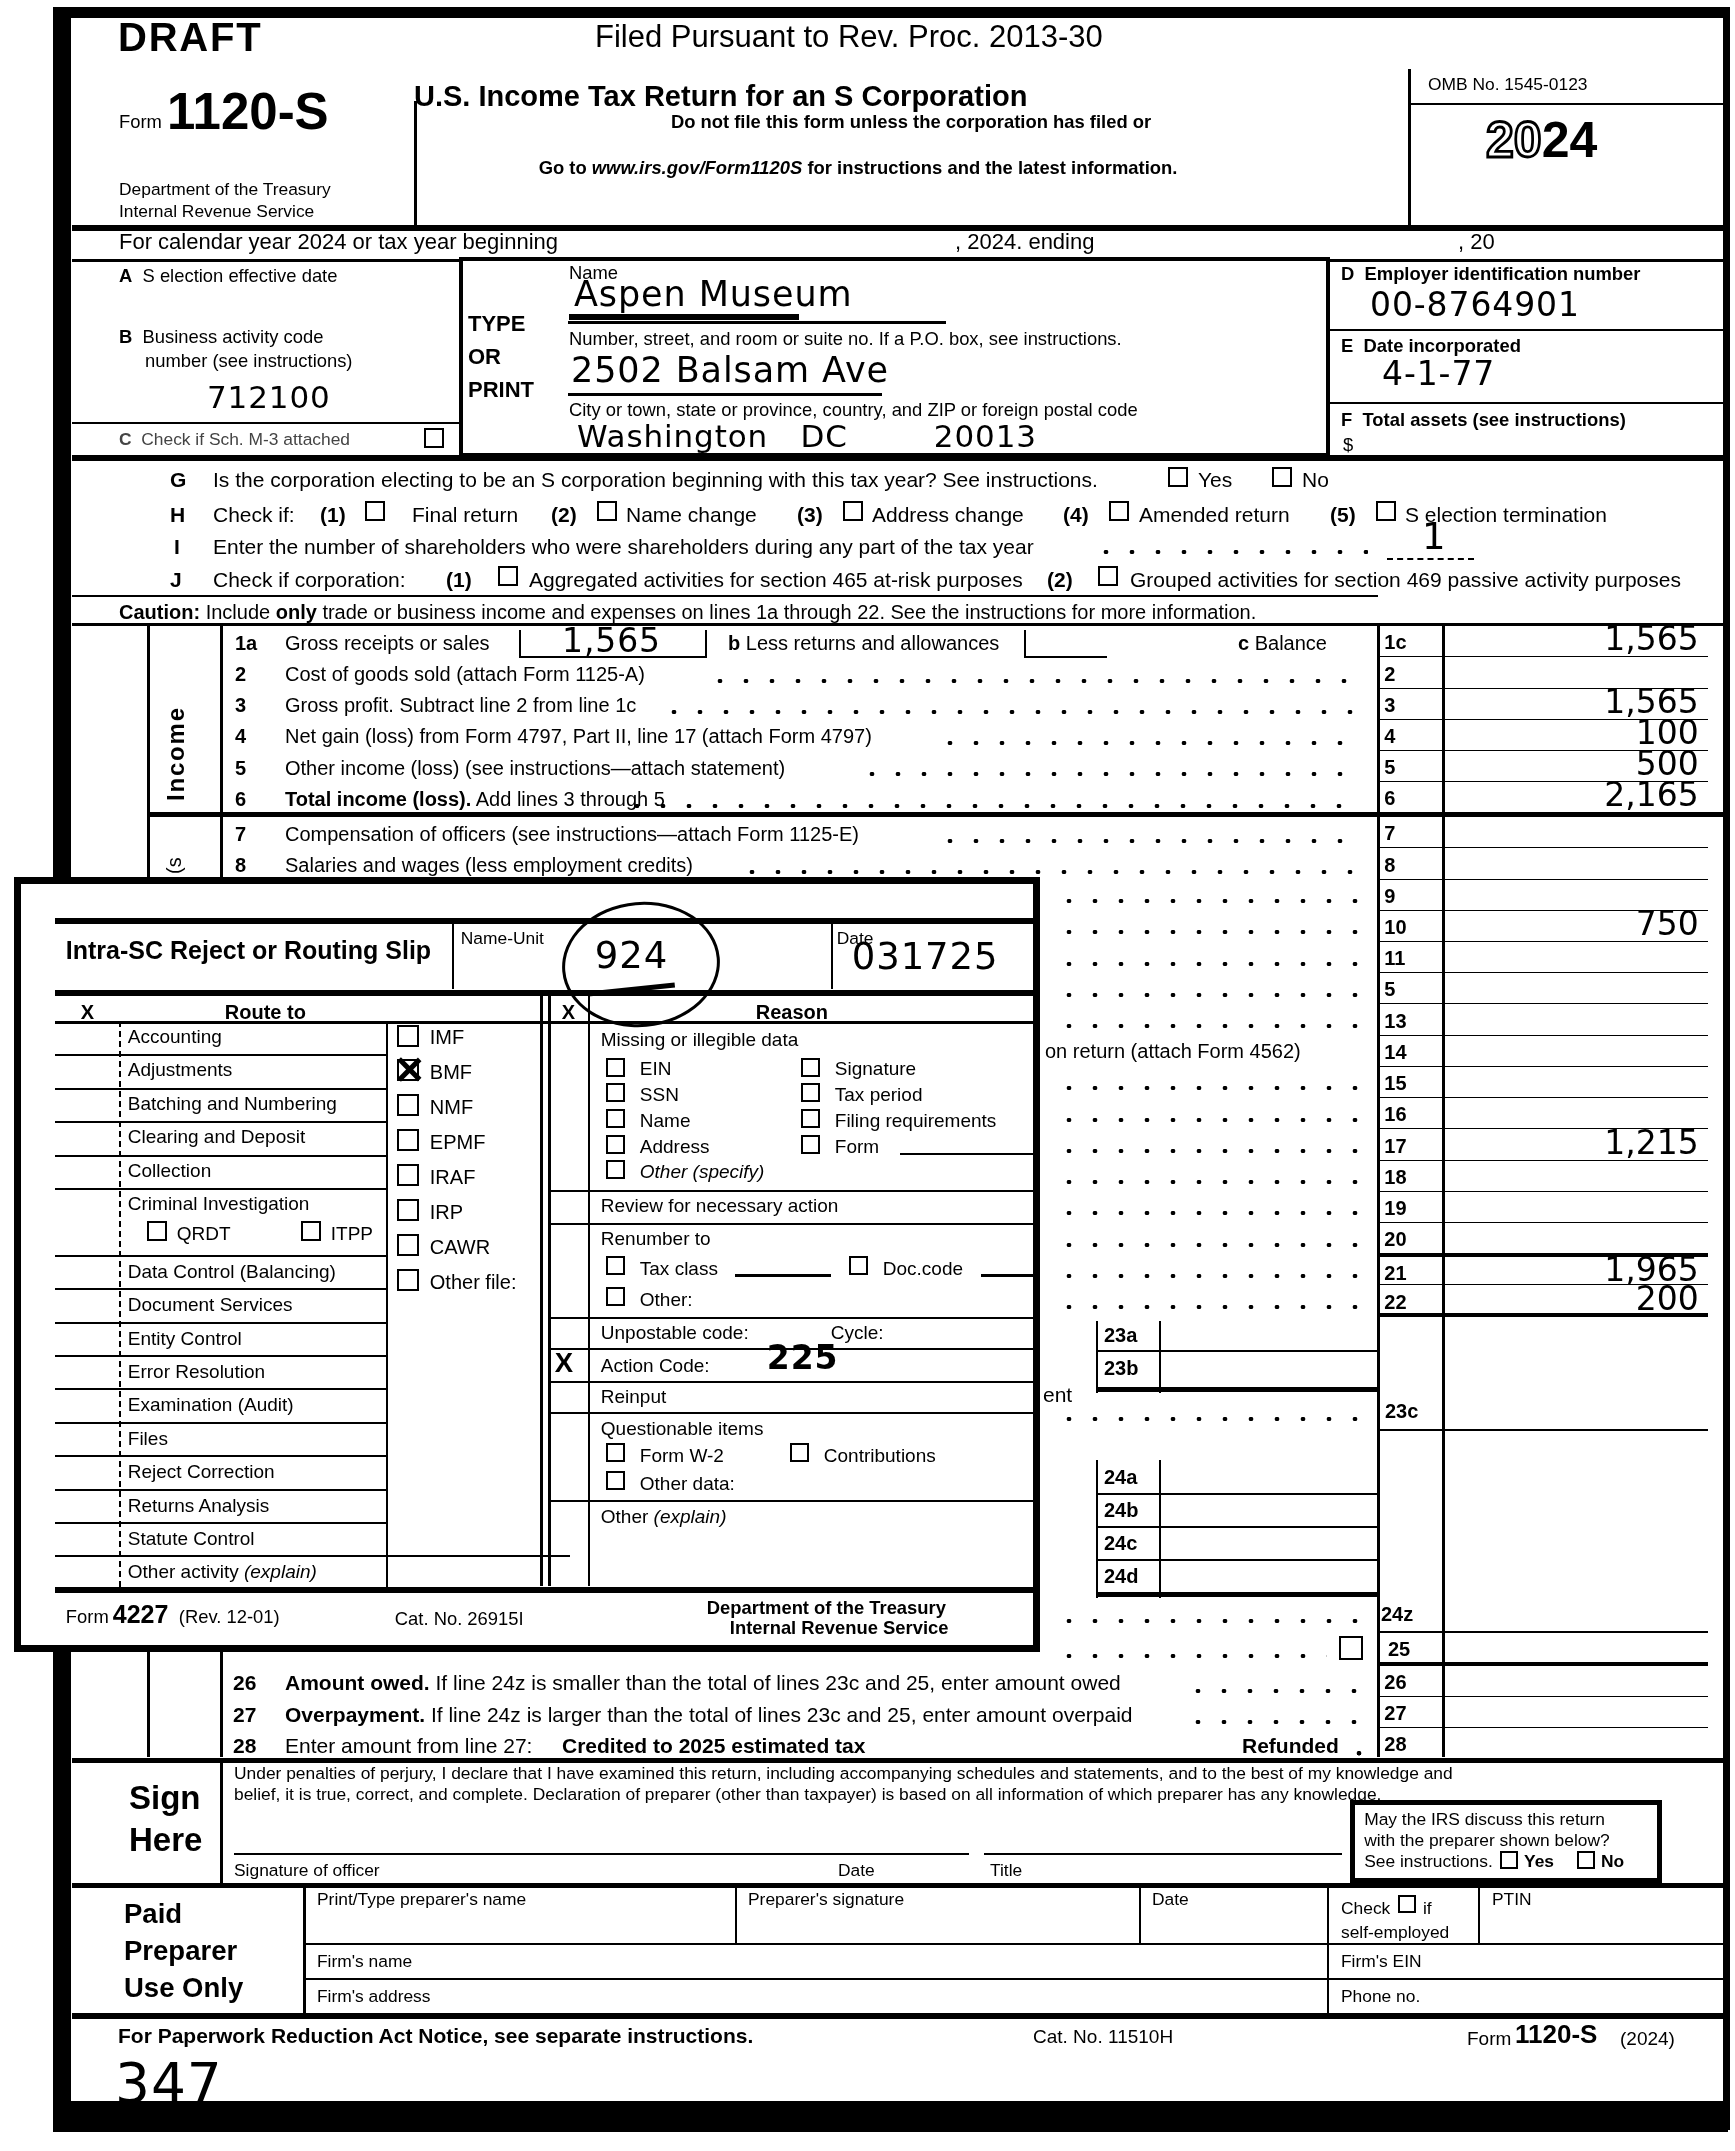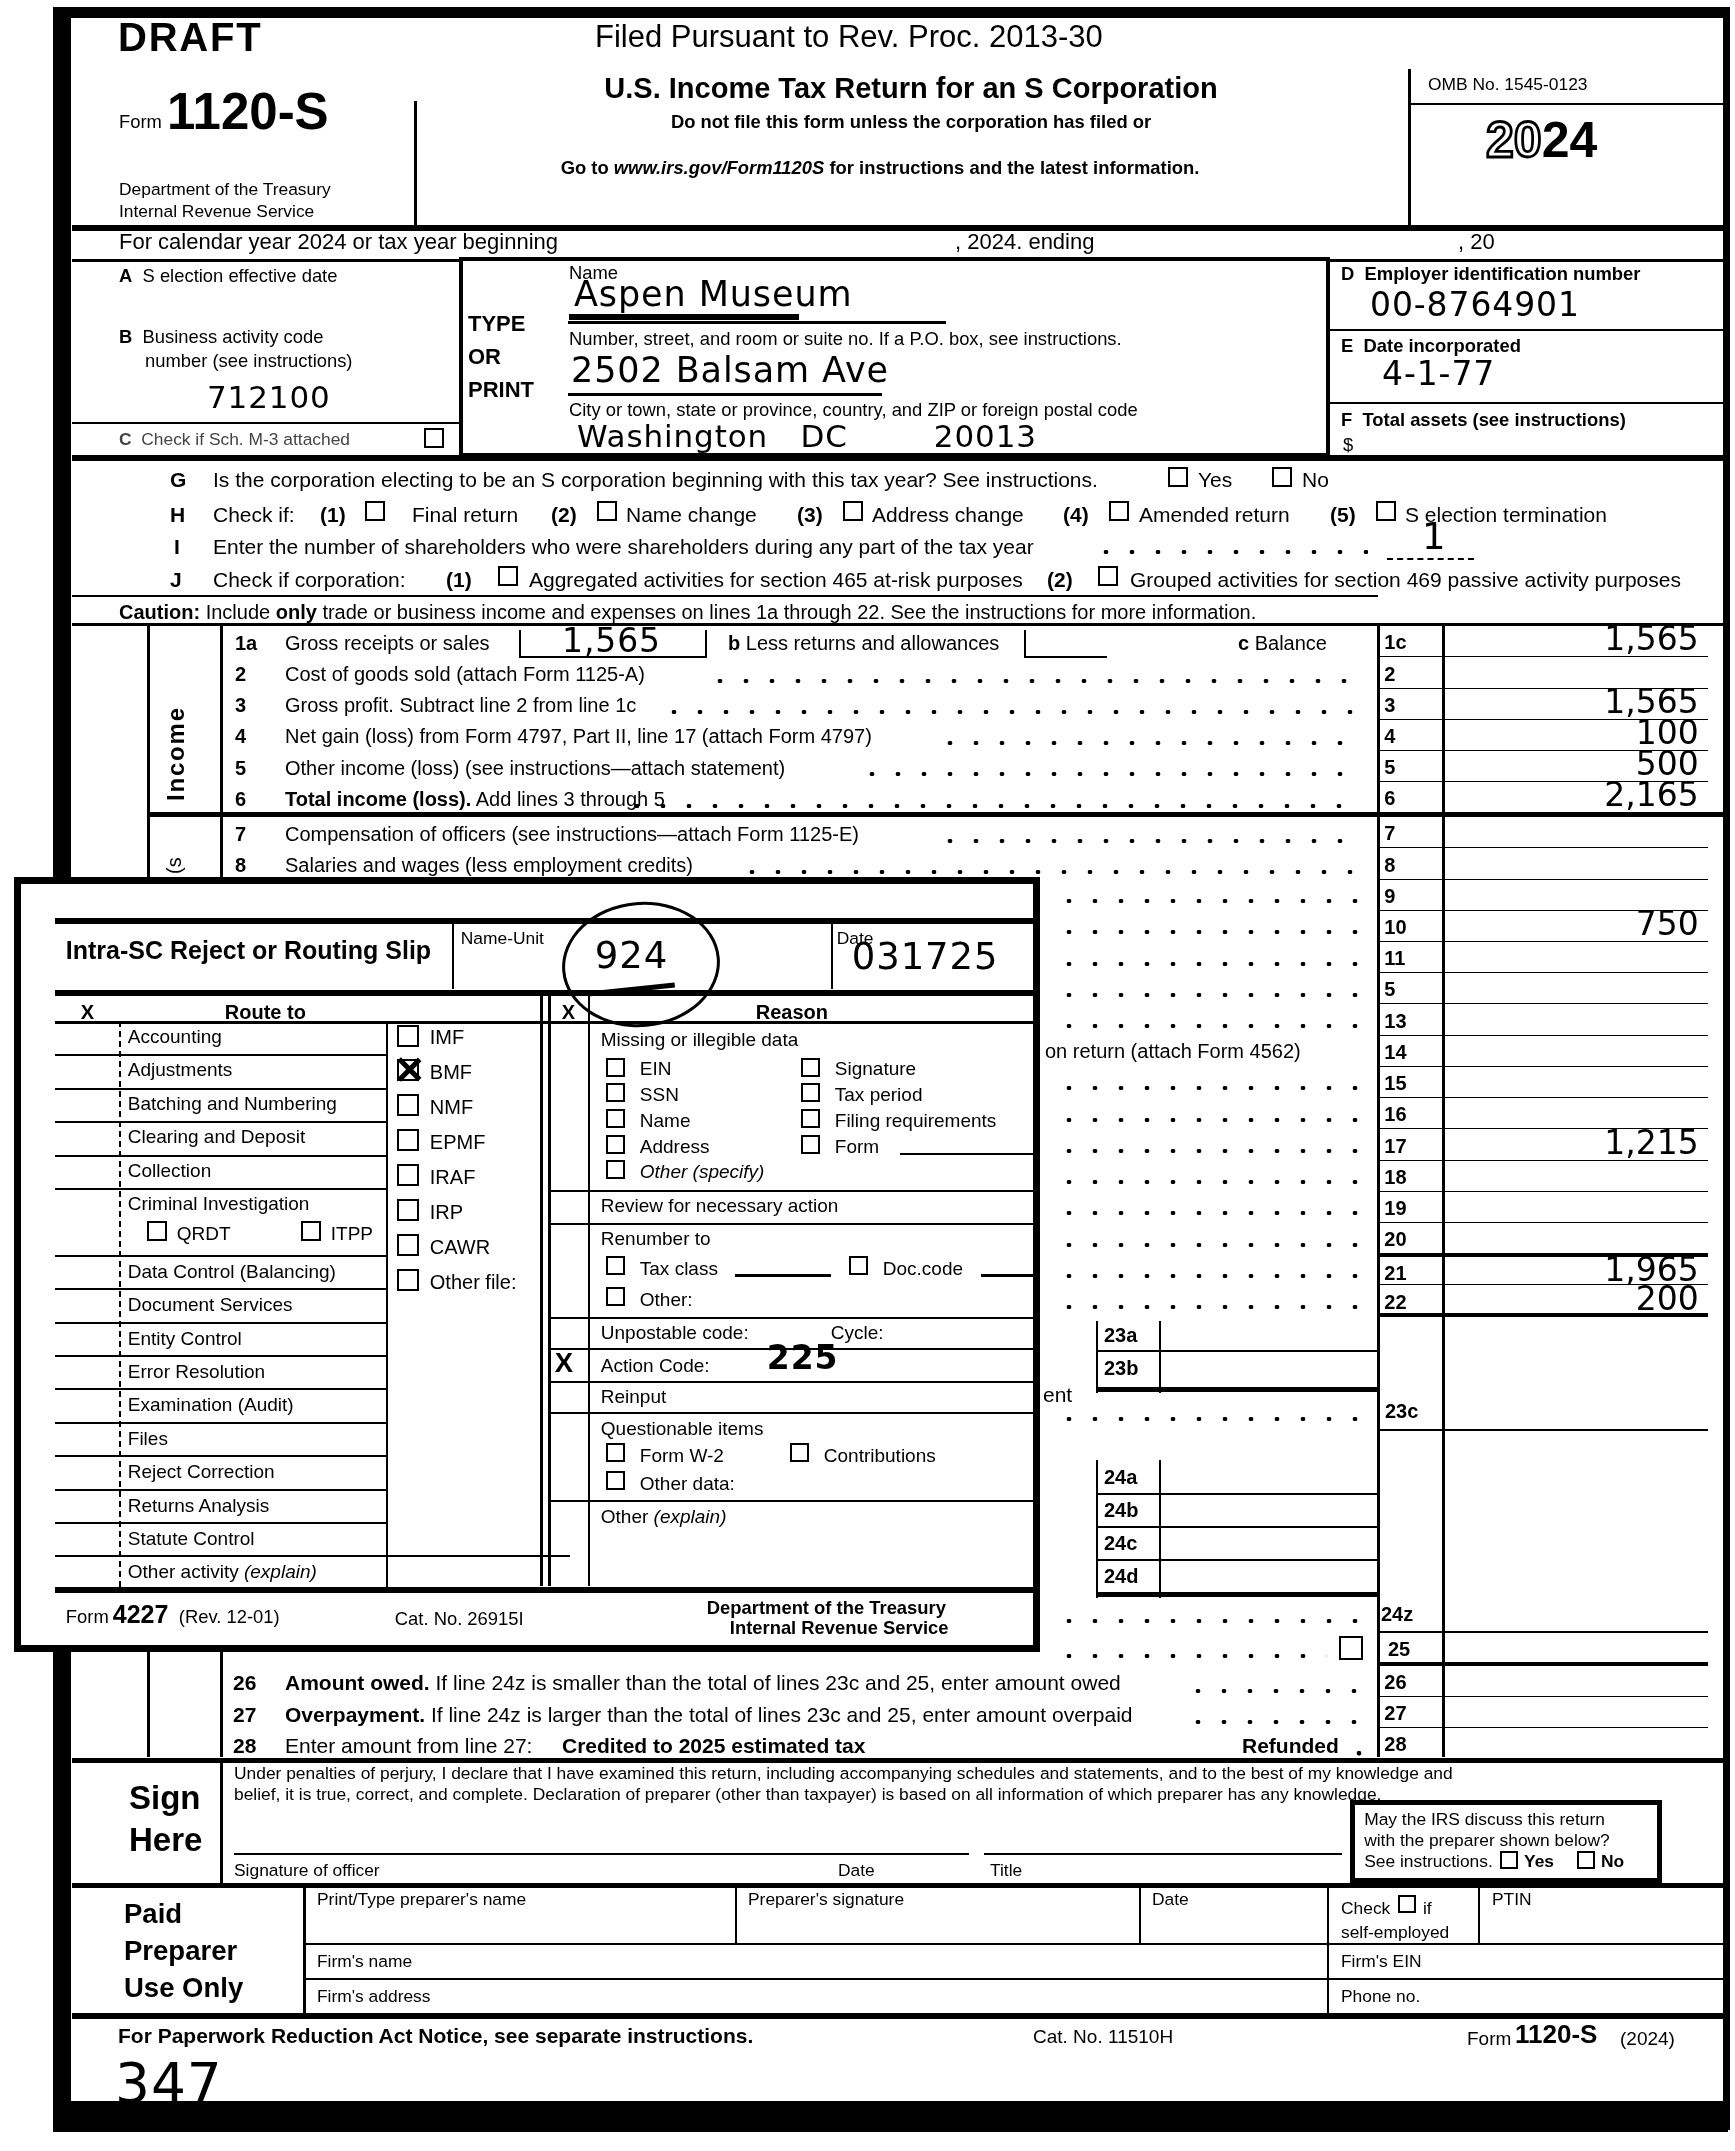--- a/index.html
+++ b/index.html
@@ -41,23 +41,23 @@
   <div class="t s44 b" style="left:118px;top:14.7px;letter-spacing:1.8px">DRAFT</div>
   <div class="t s34" style="left:595px;top:20px">Filed Pursuant to Rev. Proc. 2013-30</div>
 
   <div class="vl" style="left:414px;top:101px;width:2.8px;height:124px"></div>
   <div class="vl" style="left:1408px;top:69px;width:2.8px;height:156px"></div>
   <div class="hl" style="left:72px;top:225px;width:1657px;height:5.5px"></div>
   <div class="t s20" style="left:119px;top:112px">Form</div>
   <div class="t s56 b" style="left:167px;top:83px">1120-S</div>
   <div class="t s19" style="left:119px;top:180px">Department of the Treasury</div>
   <div class="t s19" style="left:119px;top:202px">Internal Revenue Service</div>
-  <div class="t s32 b" style="left:414px;top:72px;width:994px;text-align:center;white-space:nowrap">U.S. Income Tax Return for an S Corporation</div>
+  <div class="t s32 b" style="left:414px;top:80px;width:994px;white-space:nowrap">U.S. Income Tax Return for an S Corporation</div>
   <div class="t s20 b" style="left:414px;top:112px;width:994px;text-align:center">Do not file this form unless the corporation has filed or</div>
-  <div class="t s20 b" style="left:436px;top:158px;width:888px;text-align:center">
+  <div class="t s20 b" style="left:414px;top:158px;width:888px;text-align:center">
     <span>Go to </span><span class="i">www.irs.gov/Form1120S</span><span> for instructions and the latest information.</span>
   </div>
   <div class="t s19" style="left:1428px;top:75px">OMB No. 1545-0123</div>
   <div class="hl" style="left:1408px;top:103px;width:320px;height:1.8px"></div>
   <div class="t s54 b" style="left:1486px;top:112px">
     <span class="outl">20</span><span>24</span>
   </div>
 
   <div class="t s24" style="left:119px;top:230px">For calendar year 2024 or tax year beginning</div>
   <div class="t s24" style="left:955px;top:230px">, 2024. ending</div>

